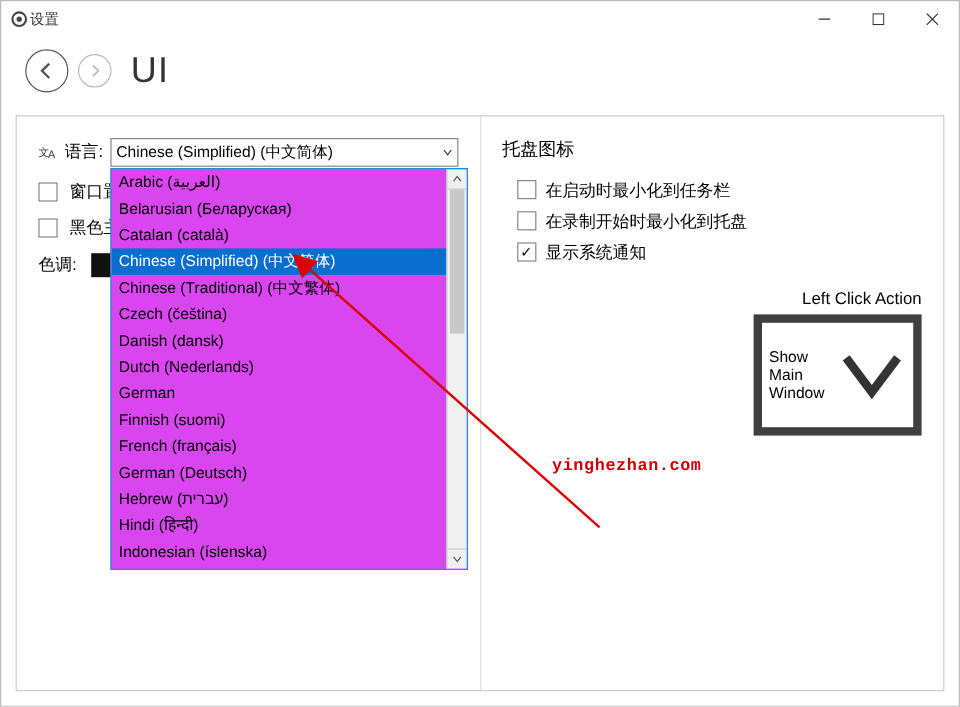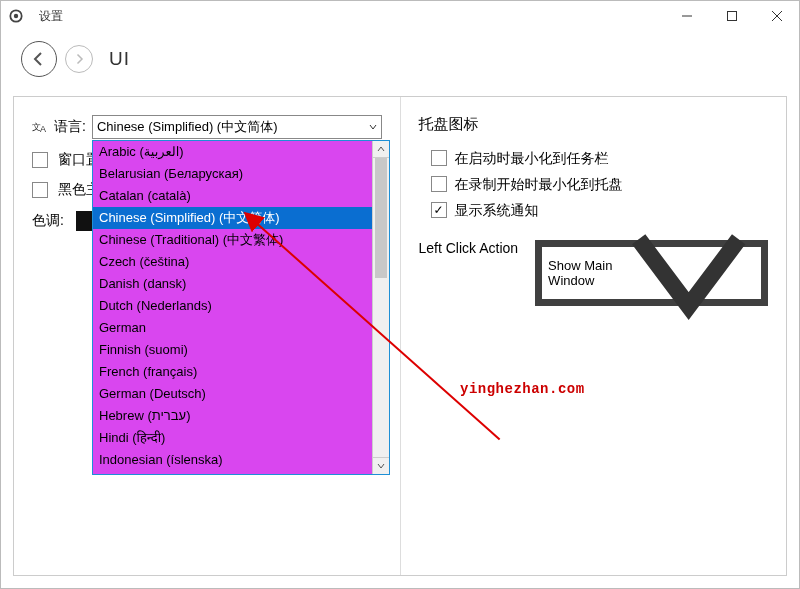--- a/index.html
+++ b/index.html
@@ -26,21 +26,21 @@
     align-items: center;
     justify-content: space-between;
     padding-left: 8px;
     border-bottom: 0px;
     font-size: 12px;
     color: #333;
   }
   .titlebar-left {
     display: flex;
     align-items: center;
-    gap: 16px;
+    gap: 2px;
   }
   .app-icon-svg {
     width: 14px;
     height: 14px;
   }
   .win-controls {
     display: flex;
     height: 100%;
   }
   .win-btn {
@@ -70,21 +70,21 @@
     justify-content: center;
   }
   .navbtn.disabled {
     width: 26px;
     height: 26px;
     border: 1.5px solid #bbb;
   }
   .navbtn svg polyline { fill: none; stroke: #555; stroke-width: 2; }
   .navbtn.disabled svg polyline { stroke: #bbb; }
   .pagetitle {
-    font-size: 19px;
+    font-size: 30px;
     font-weight: 300;
     color: #333;
     margin-left: 8px;
     letter-spacing: 1px;
   }
   .content {
     position: absolute;
     top: 95px;
     left: 12px;
     right: 12px;
@@ -221,23 +221,24 @@
     margin-bottom: 16px;
   }
   .cb-row {
     display: flex;
     gap: 4px;
     margin-bottom: 8px;
     padding-left: 12px;
   }
   .action-row {
     display: flex;
-    align-items: flex-start;
-    gap: 17px;
+    align-items: flex-end;
+    gap: 6px;
     margin-top: 20px;
+    flex-direction: column;
   }
   .action-combo {
     flex: 1;
     height: 22px;
     border: 7px solid #404040;
     padding: 15px 6px;
     display: flex;
     align-items: center;
     justify-content: space-between;
     font-size: 13px;

